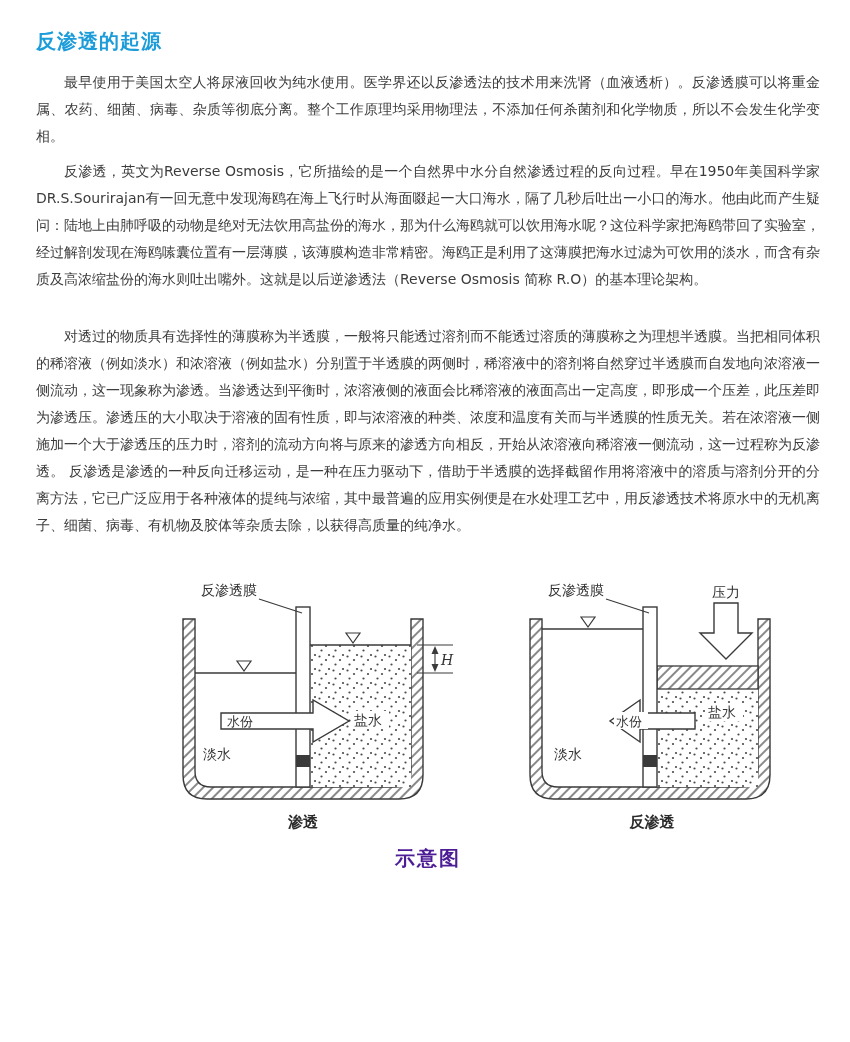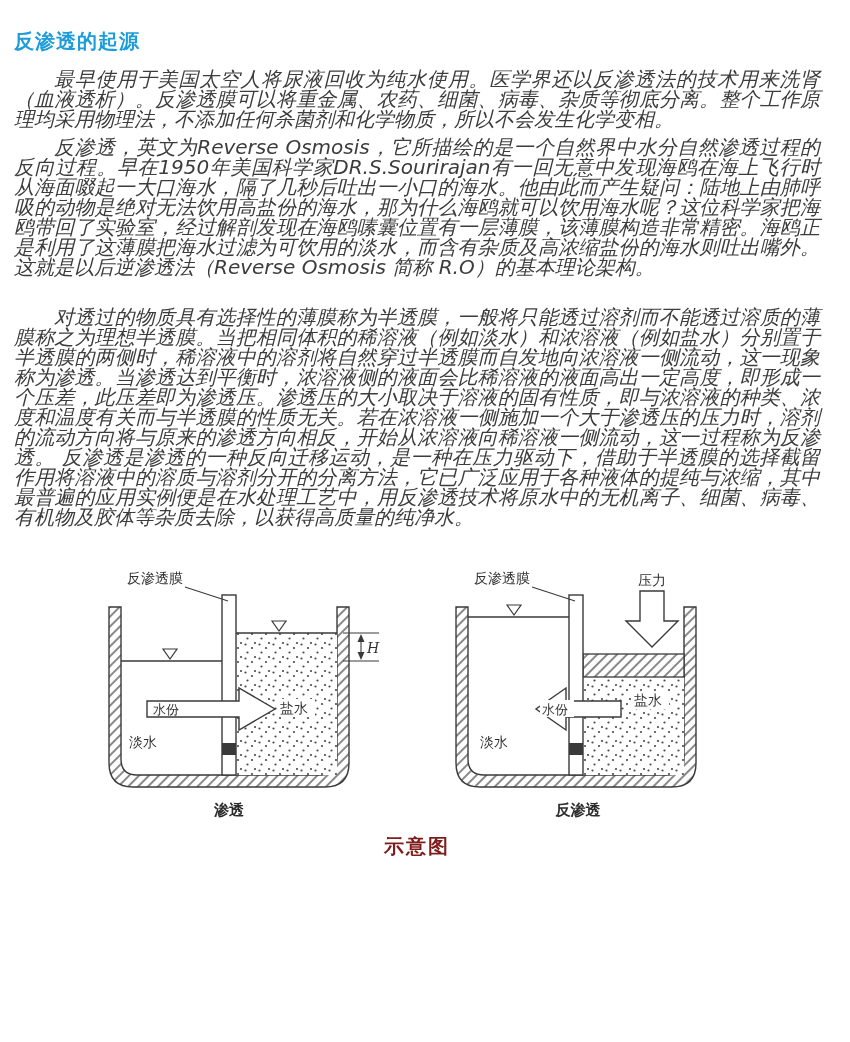--- a/index.html
+++ b/index.html
@@ -2,34 +2,34 @@
 <html><head>
 <meta charset="utf-8">
 <style>
   * { margin:0; padding:0; box-sizing:border-box; }
   html, body { background:#ffffff; }
   body {
     width:850px; min-height:1042px; margin:0 auto;
     font-family:"DejaVu Sans","Liberation Sans",sans-serif;
     color:#3c3c3c;
   }
-  .page { padding:28px 30px 20px 14px; }
+  .page { padding:28px 30px 20px 36px; }
   .section { margin-bottom:30px; }
   .heading {
     color:#1c9cd9; font-size:20px; font-weight:bold;
     letter-spacing:1px; margin-bottom:14px;
   }
   .para {
-    font-size:20px; line-height:20px; text-align:justify;
-    text-indent:2em; margin-bottom:8px;font-style:italic;
+    font-size:14px; line-height:27px; text-align:justify;
+    text-indent:2em; margin-bottom:8px;
   }
   .figure-block { margin-top:2px; }
-  .diagrams { display:flex; justify-content:center; align-items:flex-start; gap:37px; }
+  .diagrams { display:flex; justify-content:flex-end; align-items:flex-start; gap:37px; }
   .figure-caption {
-    text-align:center; color:#7f1d1d; font-size:20px; font-weight:bold;
+    text-align:center; color:#4c1d95; font-size:20px; font-weight:bold;
     letter-spacing:2px; margin-top:4px;
   }
   svg { display:block; }
   .svg-label { font-family:"DejaVu Sans","Liberation Sans",sans-serif; }
 </style>
 </head>
 <body>
 
 <div class="page">
 

